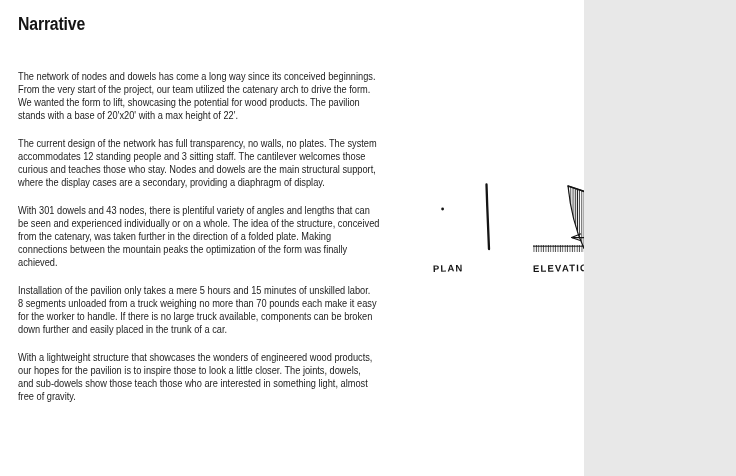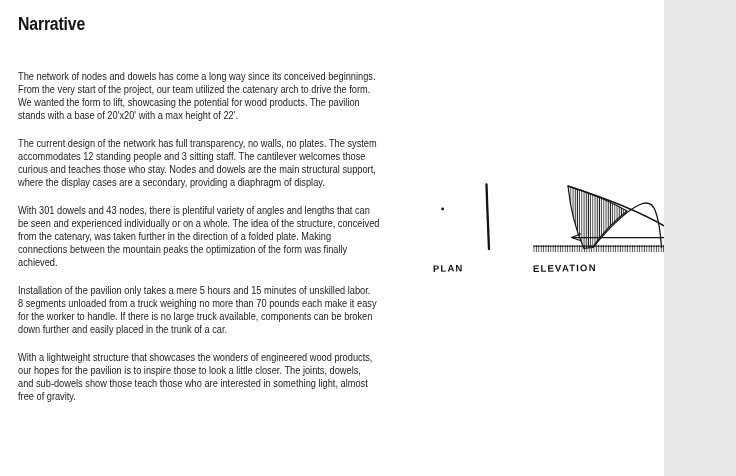--- a/index.html
+++ b/index.html
@@ -2,21 +2,21 @@
 <html><head>
 <meta charset="utf-8">
 <style>
   html, body {
     margin: 0;
     padding: 0;
     background: #e8e8e8;
   }
   .page {
     position: relative;
-    width: 664px;
+    width: 584px;
     height: 476px;
     background: #ffffff;
     overflow: hidden;
     font-family: "Liberation Sans", sans-serif;
     color: #1c1c1c;
   }
   .text-col {
     position: absolute;
     left: 18px;
     top: 14px;

